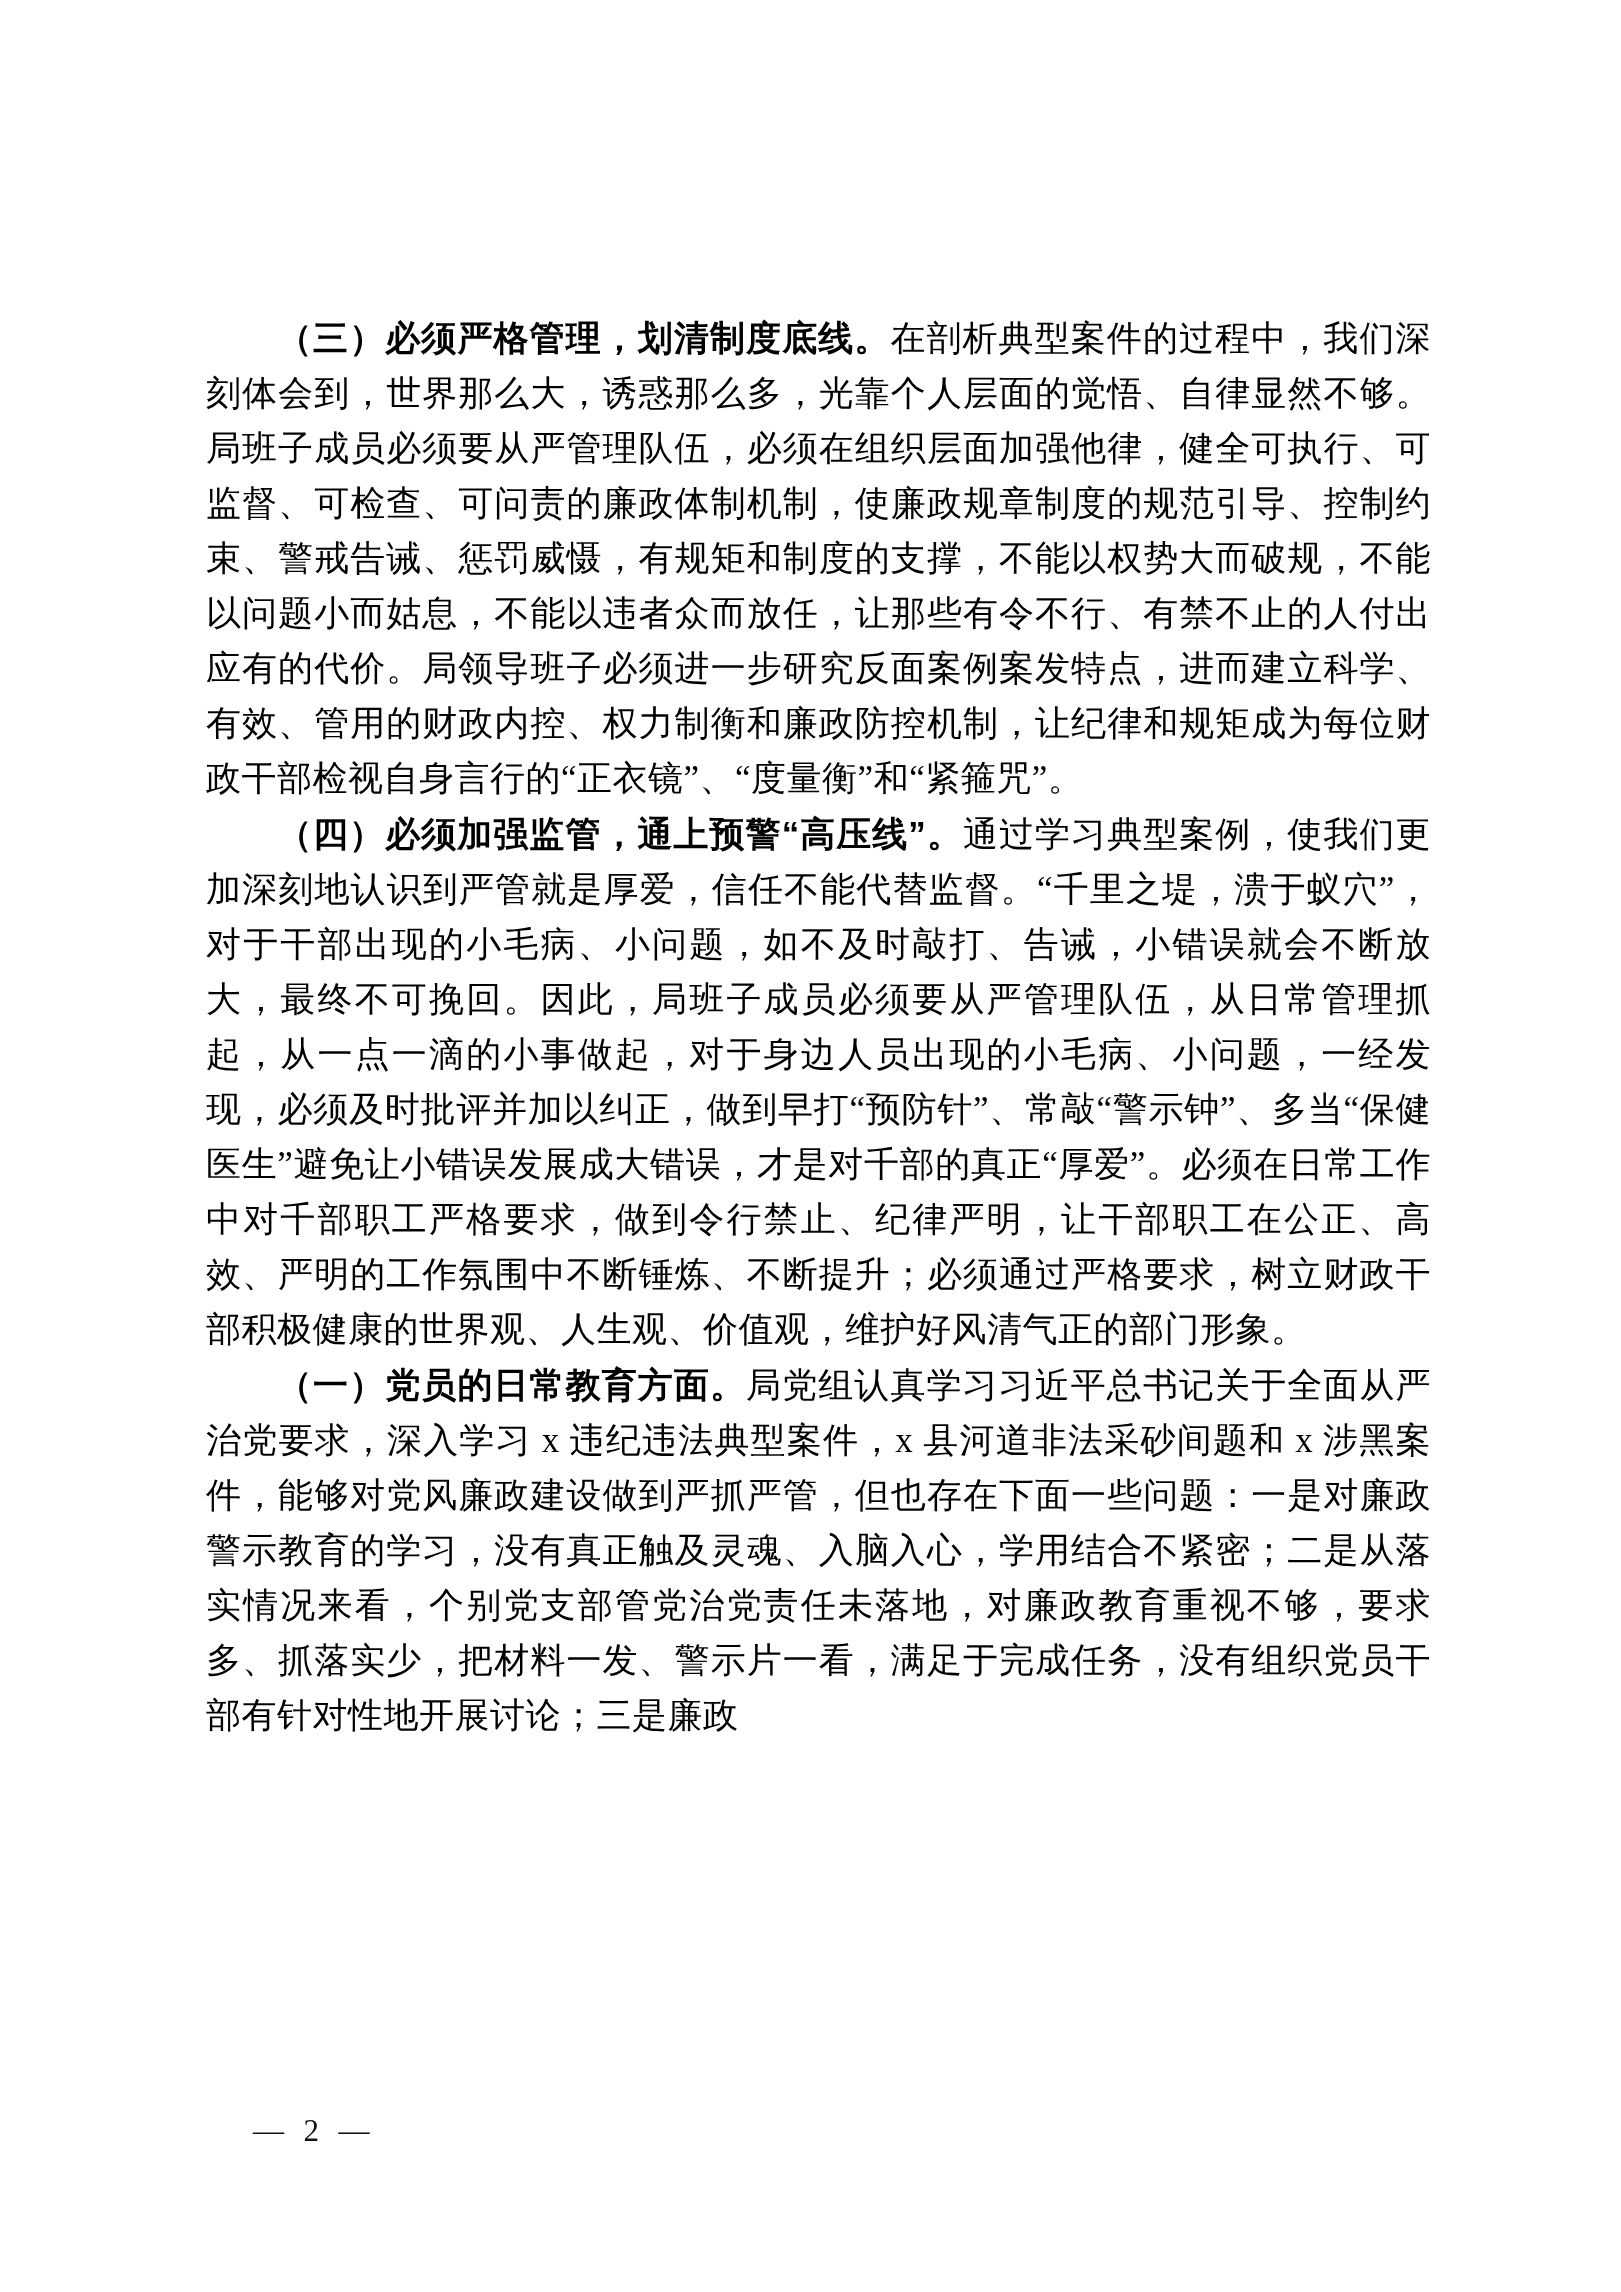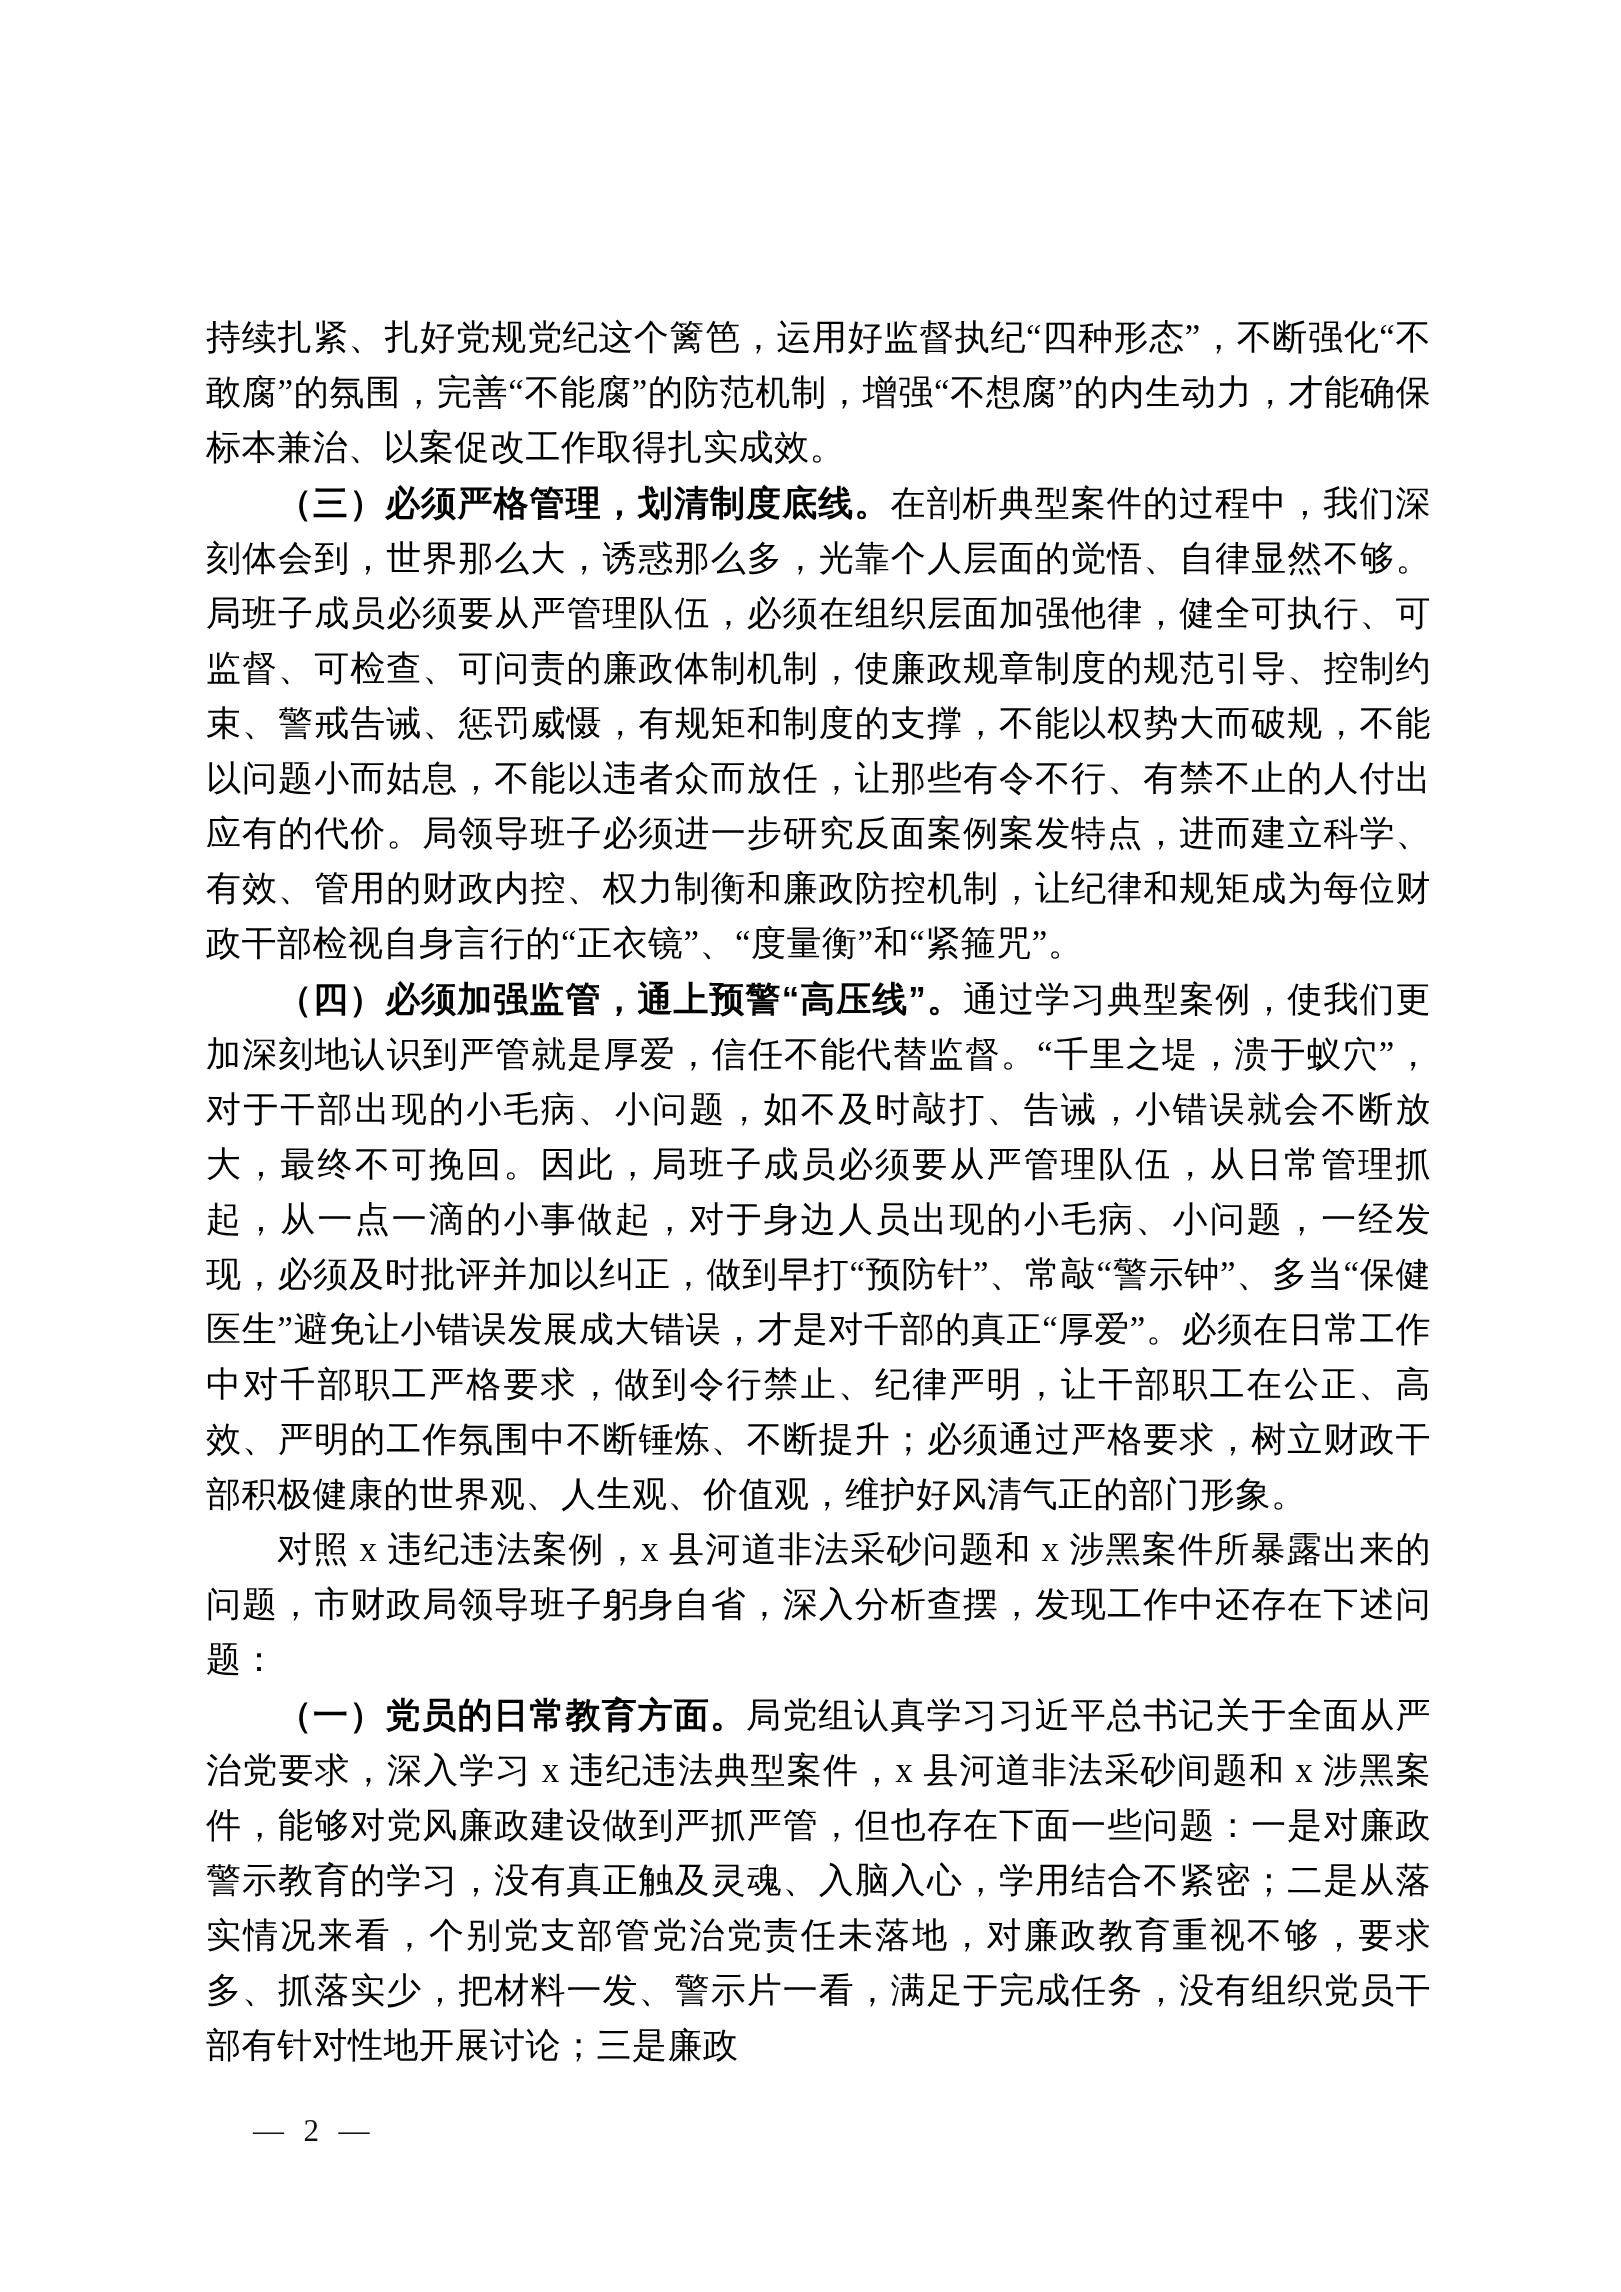--- a/index.html
+++ b/index.html
@@ -51,21 +51,19 @@
     font-family: "Liberation Serif", "DejaVu Serif", serif;
     letter-spacing: 5.9px;
     color: #111111;
   }
 </style>
 </head>
 <body>
 
 <div class="page">
   <div class="text-block">
-      <p class="para"><span class="run">持续扎紧、扎好党规党纪这个篱笆，运用好监督执纪“四种形态”，不断强化“不敢腐”的氛围，完善“不能腐”的防范机制，增强“不想腐”的内生动力，才能确保标本兼治、以案促改工作取得扎实成效。</span></p>
       <p class="para indent"><span class="run bold-run">（三）必须严格管理，划清制度底线。</span><span class="run">在剖析典型案件的过程中，我们深刻体会到，世界那么大，诱惑那么多，光靠个人层面的觉悟、自律显然不够。局班子成员必须要从严管理队伍，必须在组织层面加强他律，健全可执行、可监督、可检查、可问责的廉政体制机制，使廉政规章制度的规范引导、控制约束、警戒告诫、惩罚威慑，有规矩和制度的支撑，不能以权势大而破规，不能以问题小而姑息，不能以违者众而放任，让那些有令不行、有禁不止的人付出应有的代价。局领导班子必须进一步研究反面案例案发特点，进而建立科学、有效、管用的财政内控、权力制衡和廉政防控机制，让纪律和规矩成为每位财政干部检视自身言行的“正衣镜”、“度量衡”和“紧箍咒”。</span></p>
       <p class="para indent"><span class="run bold-run">（四）必须加强监管，通上预警“高压线”。</span><span class="run">通过学习典型案例，使我们更加深刻地认识到严管就是厚爱，信任不能代替监督。“千里之堤，溃于蚁穴”，对于干部出现的小毛病、小问题，如不及时敲打、告诫，小错误就会不断放大，最终不可挽回。因此，局班子成员必须要从严管理队伍，从日常管理抓起，从一点一滴的小事做起，对于身边人员出现的小毛病、小问题，一经发现，必须及时批评并加以纠正，做到早打“预防针”、常敲“警示钟”、多当“保健医生”避免让小错误发展成大错误，才是对千部的真正“厚爱”。必须在日常工作中对千部职工严格要求，做到令行禁止、纪律严明，让干部职工在公正、高效、严明的工作氛围中不断锤炼、不断提升；必须通过严格要求，树立财政干部积极健康的世界观、人生观、价值观，维护好风清气正的部门形象。</span></p>
-      <p class="para indent"><span class="run">对照 x 违纪违法案例，x 县河道非法采砂问题和 x 涉黑案件所暴露出来的问题，市财政局领导班子躬身自省，深入分析查摆，发现工作中还存在下述问题：</span></p>
       <p class="para indent"><span class="run bold-run">（一）党员的日常教育方面。</span><span class="run">局党组认真学习习近平总书记关于全面从严治党要求，深入学习 x 违纪违法典型案件，x 县河道非法采砂间题和 x 涉黑案件，能够对党风廉政建设做到严抓严管，但也存在下面一些问题：一是对廉政警示教育的学习，没有真正触及灵魂、入脑入心，学用结合不紧密；二是从落实情况来看，个别党支部管党治党责任未落地，对廉政教育重视不够，要求多、抓落实少，把材料一发、警示片一看，满足于完成任务，没有组织党员干部有针对性地开展讨论；三是廉政</span></p>
     </div>
   <div class="page-footer">— 2 —</div>
 </div>
 
 
 </body></html>

